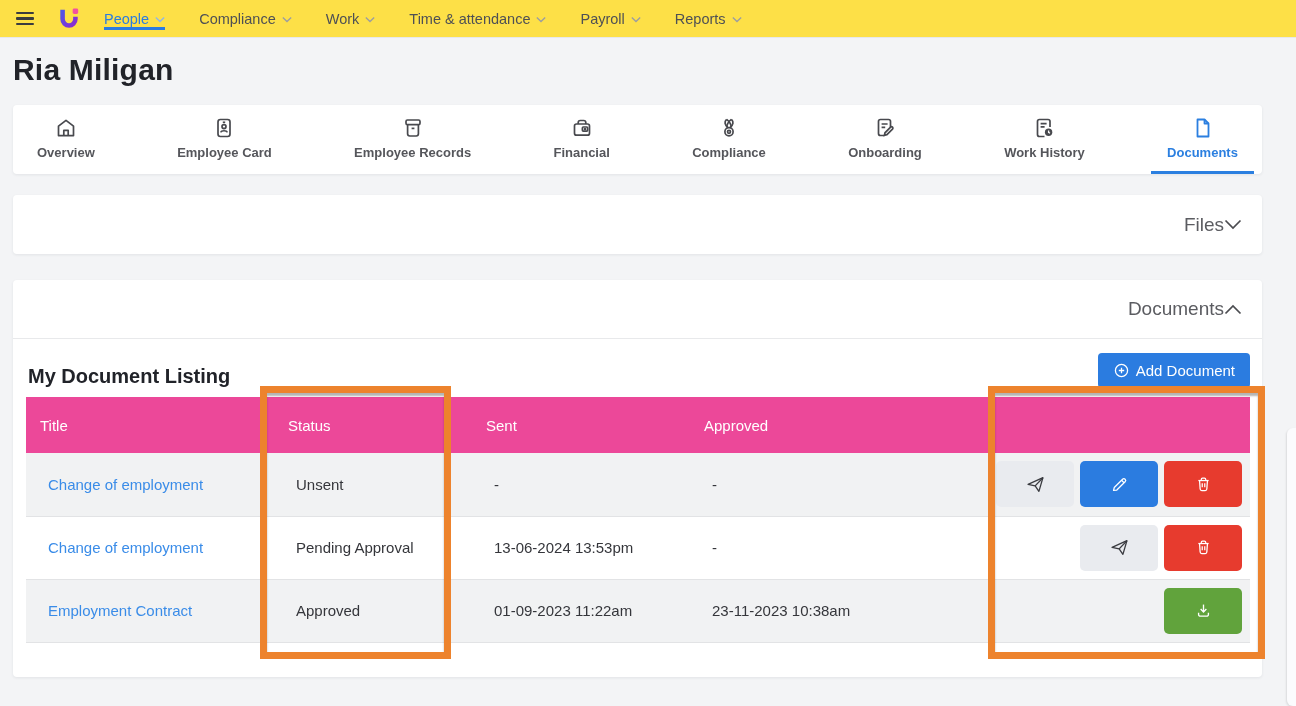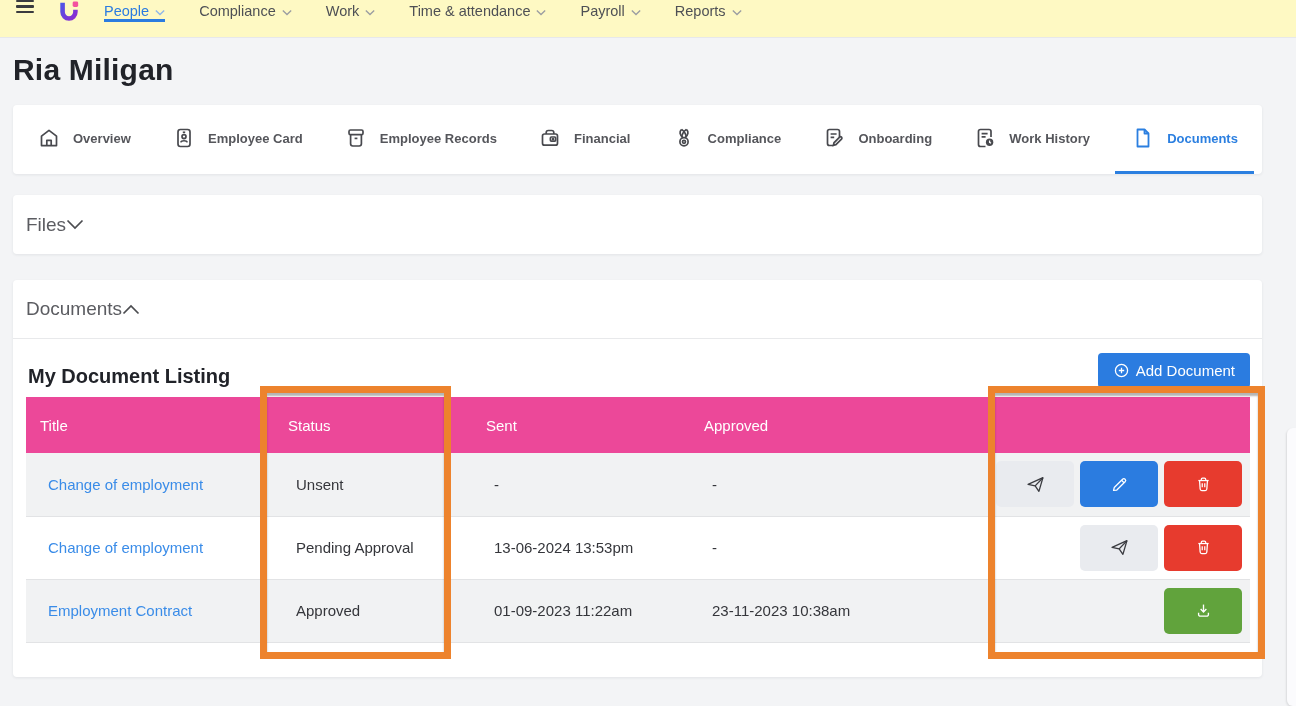--- a/index.html
+++ b/index.html
@@ -6,51 +6,51 @@
   html,body { width:1296px; height:706px; }
   body {
     font-family: "Liberation Sans", sans-serif;
     background: #f3f4f6;
     position: relative;
     overflow: hidden;
     color: #3c3d42;
   }
   
   .navbar {
-    height: 38px; background:#fef9c3; border-bottom:1px solid #e7e8ea;
-    display:flex; align-items:flex-start; padding-left:16px;
+    height: 38px; background:#fde047; border-bottom:1px solid #e7e8ea;
+    display:flex; align-items:center; padding-left:16px;
   }
   .hamburger { width:18px; display:flex; flex-direction:column; justify-content:center; gap:3px; cursor:pointer; margin-right:24px; }
   .hamburger span { height:2.4px; background:#3a3b3f; border-radius:1px; }
   .brand { display:flex; align-items:center; margin-right:24px; }
   .nav-items { display:flex; align-items:stretch; gap:34px; }
   .nav-item {
     display:flex; align-items:center; gap:6px; font-size:14.5px; font-weight:500;
     color:#4e5055; cursor:pointer; border-bottom:3px solid transparent; padding-top:3px;
   }
   .nav-item.active { color:#2b7ce0; border-bottom-color:#2b7ce0; }
   .nav-item svg { margin-top:2px; }
   
   .content { width:1249px; margin-left:13px; }
   .page-title { margin-top:15px; font-size:30px; font-weight:800; color:#212329; letter-spacing:0.2px; }
   .card { background:#fff; border-radius:4px; box-shadow:0 1px 3px rgba(30,35,45,0.08); }
   
   .tabs-card { margin-top:18px; height:69px; }
   .tabs { display:flex; justify-content:space-between; height:100%; padding:0 8px; }
   .tab {
-    display:flex; align-items:center; justify-content:center; gap:12px;
+    display:flex; flex-direction:column; align-items:center; justify-content:center; gap:5px;
     padding:0 16px; cursor:pointer; color:#48494e; border-bottom:3px solid transparent;
   }
   .tab .tab-label { font-size:13px; font-weight:700; color:#55565b; }
   .tab.active { border-bottom-color:#2b7fe0; color:#2b7fe0; }
   .tab.active .tab-label { color:#2b7fe0; }
   
   .section-card { margin-top:21px; }
   .section-head {
-    height:59px; display:flex; align-items:center; justify-content:flex-start;
+    height:59px; display:flex; align-items:center; justify-content:flex-end;
     padding:0 20px 0 13px; cursor:pointer;
   }
   .section-title { font-size:19px; color:#5b5c61; }
   .docs-card { margin-top:26px; padding-bottom:0; }
   .docs-card .section-head { border-bottom:1px solid #e8e9eb; }
   .docs-body { padding:12px 12px 34px 13px; }
   .listing-bar { display:flex; align-items:flex-end; justify-content:space-between; margin-top:2px; }
   .listing-title { font-size:20px; font-weight:800; color:#212329; margin-left:2px; }
   .add-doc-btn {
     display:inline-flex; align-items:center; gap:6px; height:35px; padding:0 15px;

